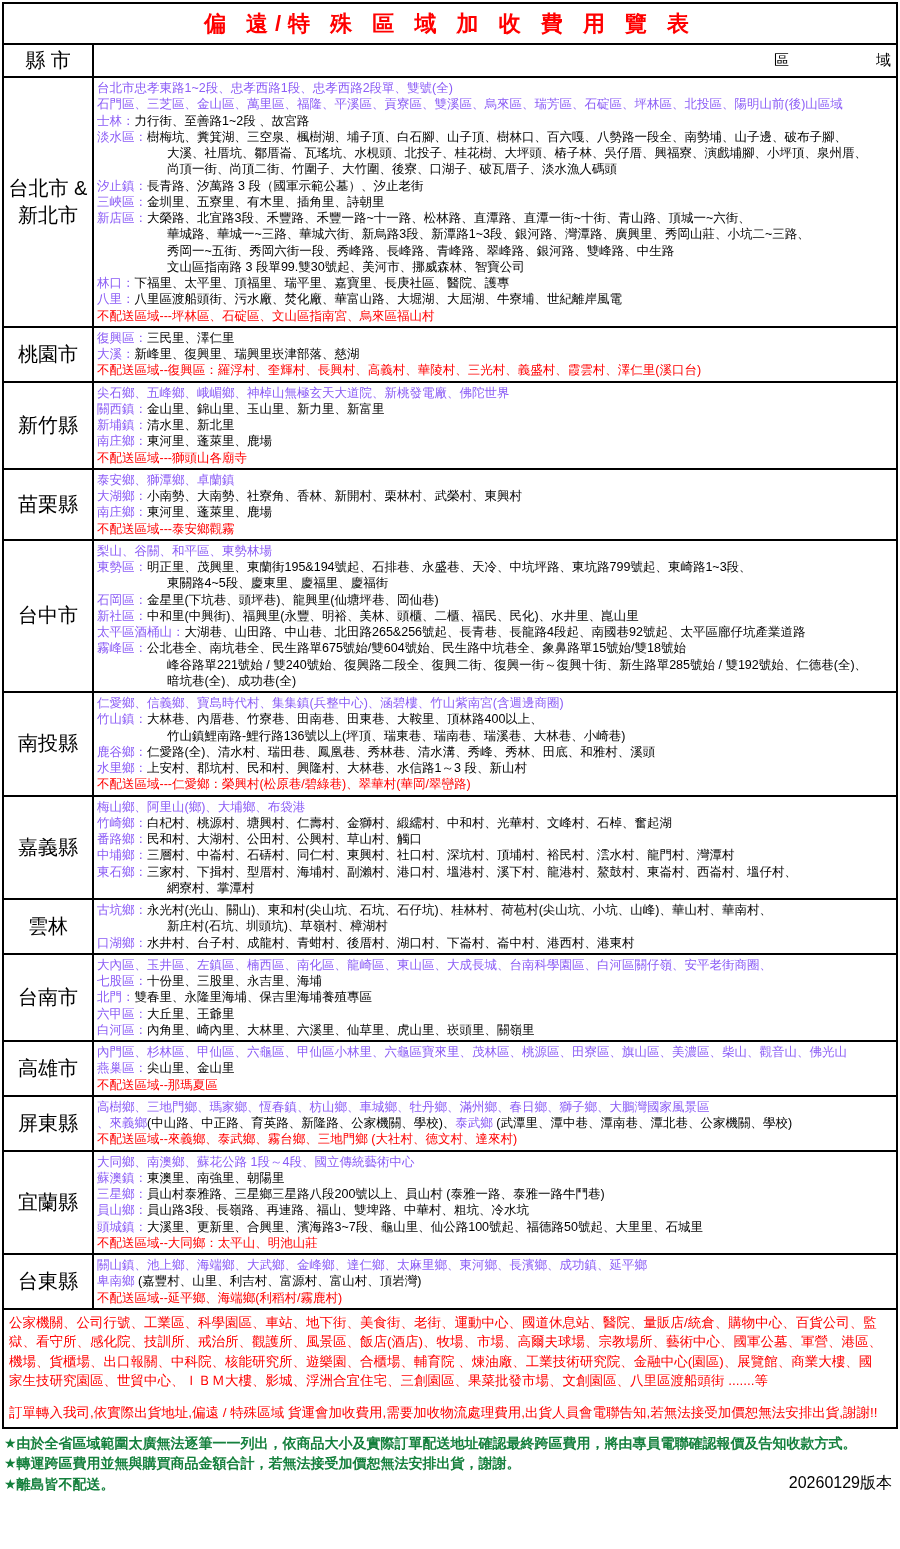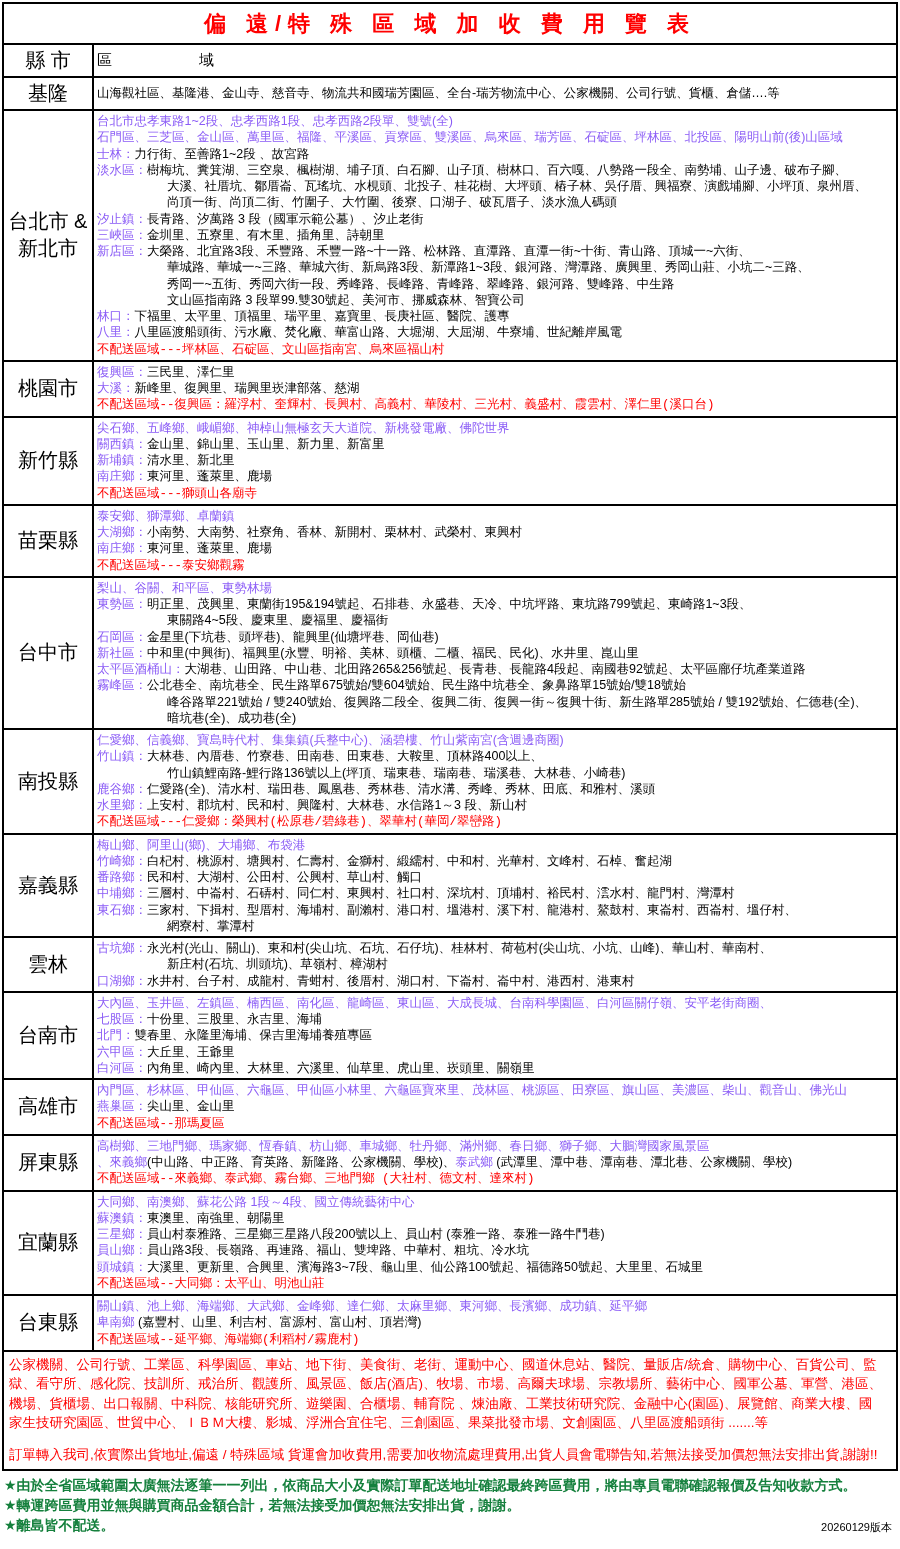--- a/index.html
+++ b/index.html
@@ -38,38 +38,38 @@
   }
   th.county-h,td.county{
     width:82px;
     text-align:center;
     border-right:2px solid #000;
     font-weight:normal;
     font-size:20px;
     white-space:pre-line;
   }
   th.region-h{
-    text-align:left;
+    text-align:right;
     font-weight:normal;
     font-size:15px;
     letter-spacing:2px;
     padding:3px 0;
   }
   td.region{
     padding:3px 4px 3px 5px;
   }
   .line{
     font-size:12.5px;
     line-height:1.3;
     word-break:break-all;
   }
   .line.ind{padding-left:70px;}
   .c-b{color:#8b5cf6;}
   .c-k{color:#000000;}
-  .c-r{color:#ff0000;font-family:Liberation Mono, monospace;}
+  .c-r{color:#ff0000;}
   tr:last-child td{border-bottom:2px solid #000000;}
   .footer-block{
     padding:3px 14px 4px 5px;
   }
   .footer-block .fp{
     color:#ff0000;
     font-size:13.5px;
     line-height:1.45;
     word-break:break-all;
   }
@@ -92,45 +92,39 @@
     font-size:14px;
     line-height:1.45;
   }
   .bottom-row{
     display:flex;
     justify-content:space-between;
     align-items:flex-end;
   }
   .version{
     color:#000;
-    font-size:11px;
+    font-size:16px;
     padding-right:4px;
   }
 </style>
 </head>
 <body>
 
 <div class="sheet">
   <div class="title-row">
     <span class="title">偏 遠/特 殊 區 域 加 收 費 用 覽 表</span>
   </div>
   <table class="main">
     <thead>
       <tr>
         <th class="county-h">縣 市</th>
         <th class="region-h">區　　　　　域</th>
       </tr>
     </thead>
     <tbody>
-        <tr>
-          <td class="county">基隆</td>
-          <td class="region">
-            <div class="line"><span class="c-k">山海觀社區、基隆港、金山寺、慈音寺、物流共和國瑞芳園區、全台-瑞芳物流中心、公家機關、公司行號、貨櫃、倉儲….等</span></div>
-          </td>
-        </tr>
         <tr>
           <td class="county">台北市 &amp;
 新北市</td>
           <td class="region">
             <div class="line"><span class="c-b">台北市忠孝東路1~2段、忠孝西路1段、忠孝西路2段單、雙號(全)</span></div>
             <div class="line"><span class="c-b">石門區、三芝區、金山區、萬里區、福隆、平溪區、貢寮區、雙溪區、烏來區、瑞芳區、石碇區、坪林區、北投區、陽明山前(後)山區域</span></div>
             <div class="line"><span class="c-b">士林：</span><span class="c-k">力行街、至善路1~2段 、故宮路</span></div>
             <div class="line"><span class="c-b">淡水區：</span><span class="c-k">樹梅坑、糞箕湖、三空泉、楓樹湖、埔子頂、白石腳、山子頂、樹林口、百六嘎、八勢路一段全、南勢埔、山子邊、破布子腳、</span></div>
             <div class="line ind"><span class="c-k">大溪、社厝坑、鄒厝崙、瓦瑤坑、水梘頭、北投子、桂花樹、大坪頭、樁子林、吳仔厝、興福寮、演戲埔腳、小坪頂、泉州厝、</span></div>
             <div class="line ind"><span class="c-k">尚頂一街、尚頂二街、竹圍子、大竹圍、後寮、口湖子、破瓦厝子、淡水漁人碼頭</span></div>

